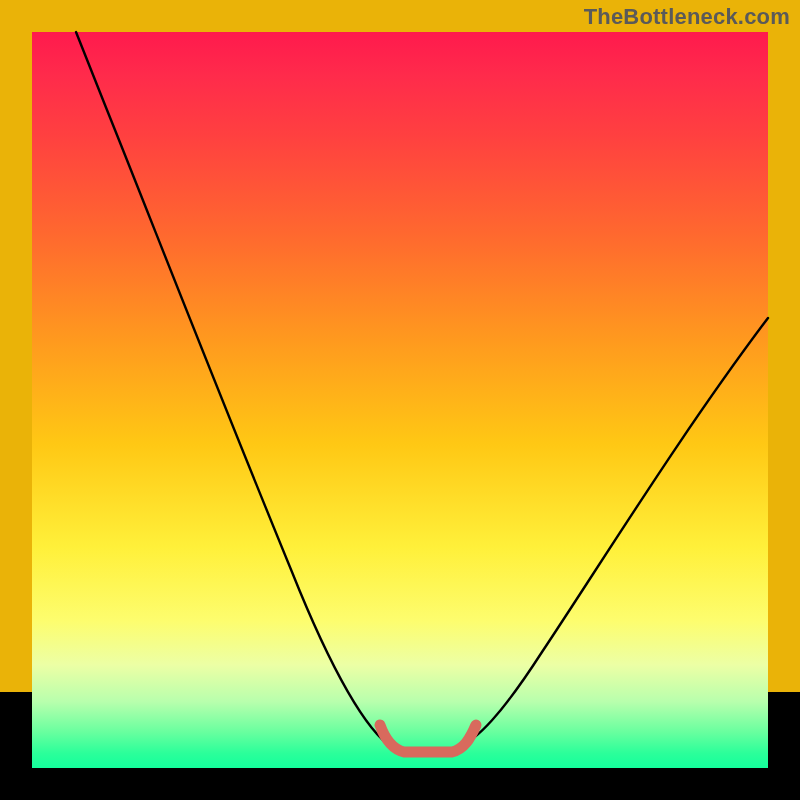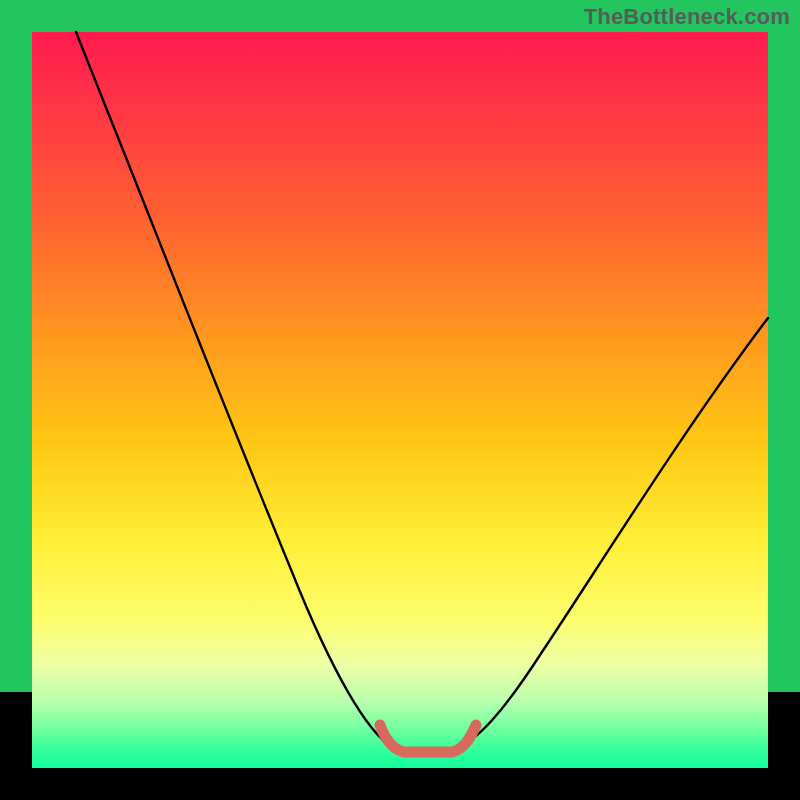--- a/index.html
+++ b/index.html
@@ -10,21 +10,21 @@
     background: #000;
     overflow: hidden;
     font-family: Arial, Helvetica, sans-serif;
   }
   .frame {
     position: absolute;
     left: 0;
     top: 0;
     width: 800px;
     height: 692px;
-    background: #22c55e;
+    background: #eab308;
   }
   .plot-area {
     position: absolute;
     left: 32px;
     top: 32px;
     width: 736px;
     height: 736px;
     
     background: linear-gradient(to bottom,
       #ff1a4d 0%,

